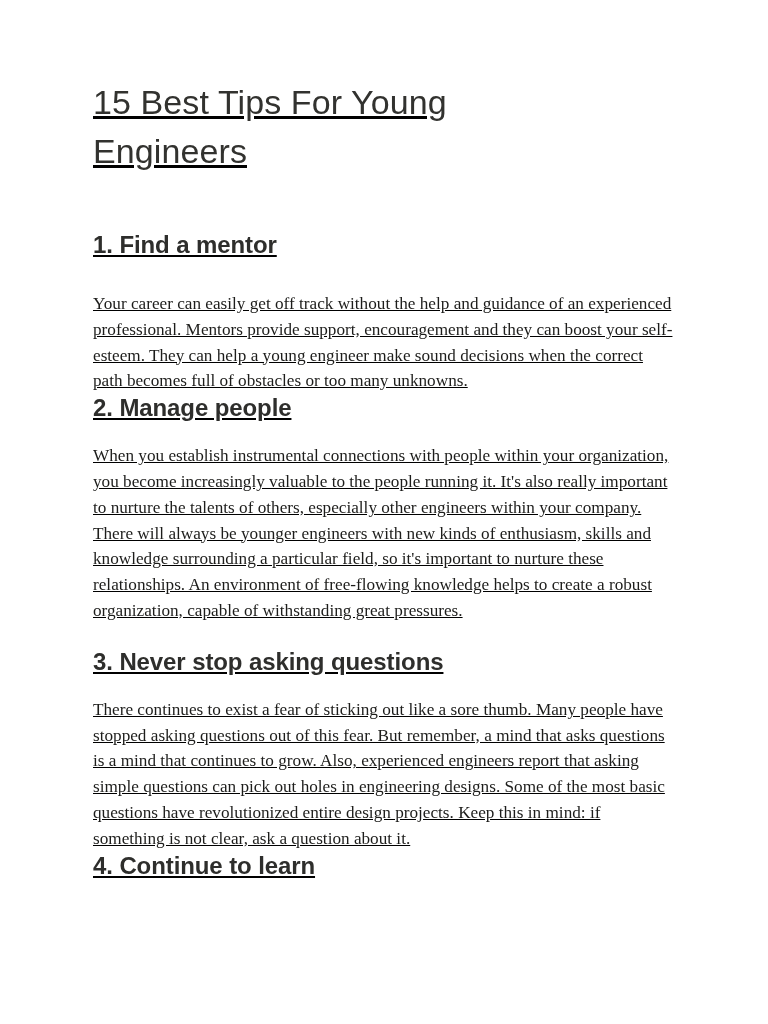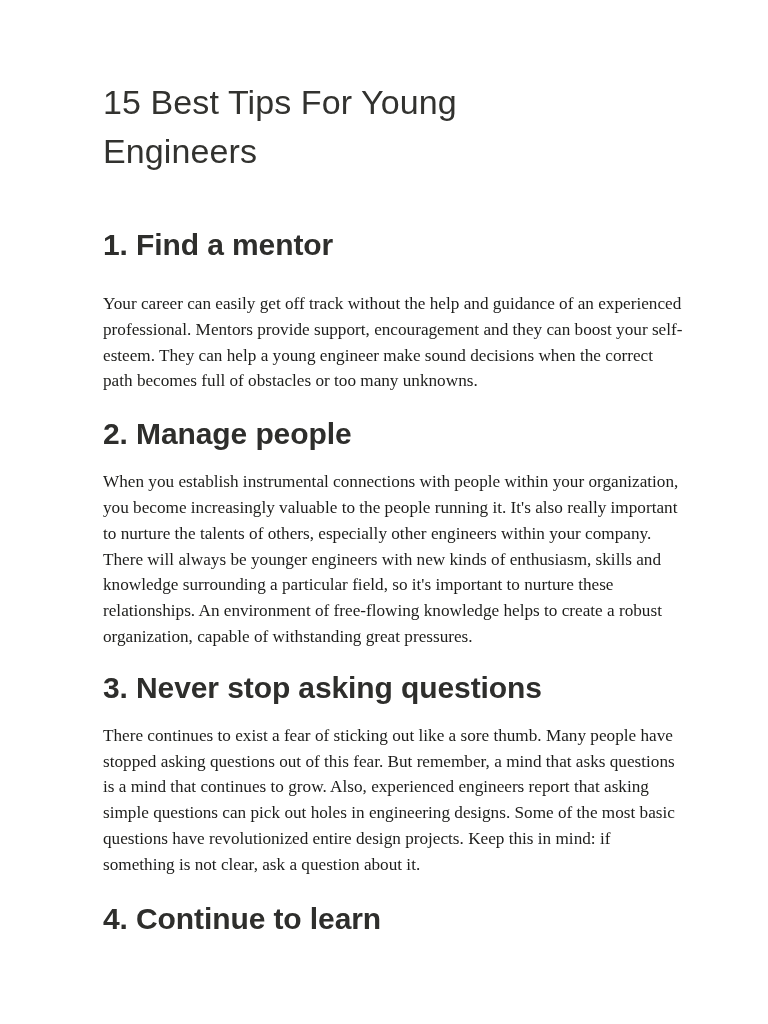--- a/index.html
+++ b/index.html
@@ -19,43 +19,44 @@
   .page {
     position: relative;
     width: 768px;
     height: 1024px;
     background: #ffffff;
     box-sizing: border-box;
   }
 
   .content {
     position: absolute;
-    left: 103px;
+    left: 93px;
     top: 78px;
     width: 580px;
+    text-decoration: underline;
   }
 
   .doc-title {
     font-family: "Liberation Sans", "DejaVu Sans", sans-serif;
     font-size: 34px;
     font-weight: 400;
     line-height: 49px;
     color: #32322f;
     letter-spacing: 0.1px;
     margin: 0 0 0 0;
     width: 430px;
   }
 
   .section {
     margin: 0;
   }
 
   .section-heading {
     font-family: "Liberation Sans", "DejaVu Sans", sans-serif;
-    font-size: 30px;
+    font-size: 24px;
     font-weight: 700;
     line-height: 28px;
     color: #2e2e2c;
     letter-spacing: -0.1px;
     margin: 0;
   }
 
   .section-body {
     font-family: "Liberation Serif", "DejaVu Serif", serif;
     font-size: 17.2px;
@@ -64,27 +65,27 @@
     color: #1d1d1b;
     margin: 0;
     text-align: left;
     width: 580px;
   }
 
   
   .sec-1 { margin-top: 55px; }
   .sec-1 .section-body { margin-top: 32px; }
 
-  .sec-2 { margin-top: 26px; }
+  .sec-2 { }
   .sec-2 .section-body { margin-top: 21px; }
 
   .sec-3 { margin-top: 24px; }
   .sec-3 .section-body { margin-top: 21px; }
 
-  .sec-4 { margin-top: 27px; }
+  .sec-4 { }
 </style>
 </head>
 <body>
 
 <div class="page">
   <div class="content">
 
     <h1 class="doc-title">15 Best Tips For Young Engineers</h1>
 
     <div class="section sec-1">

